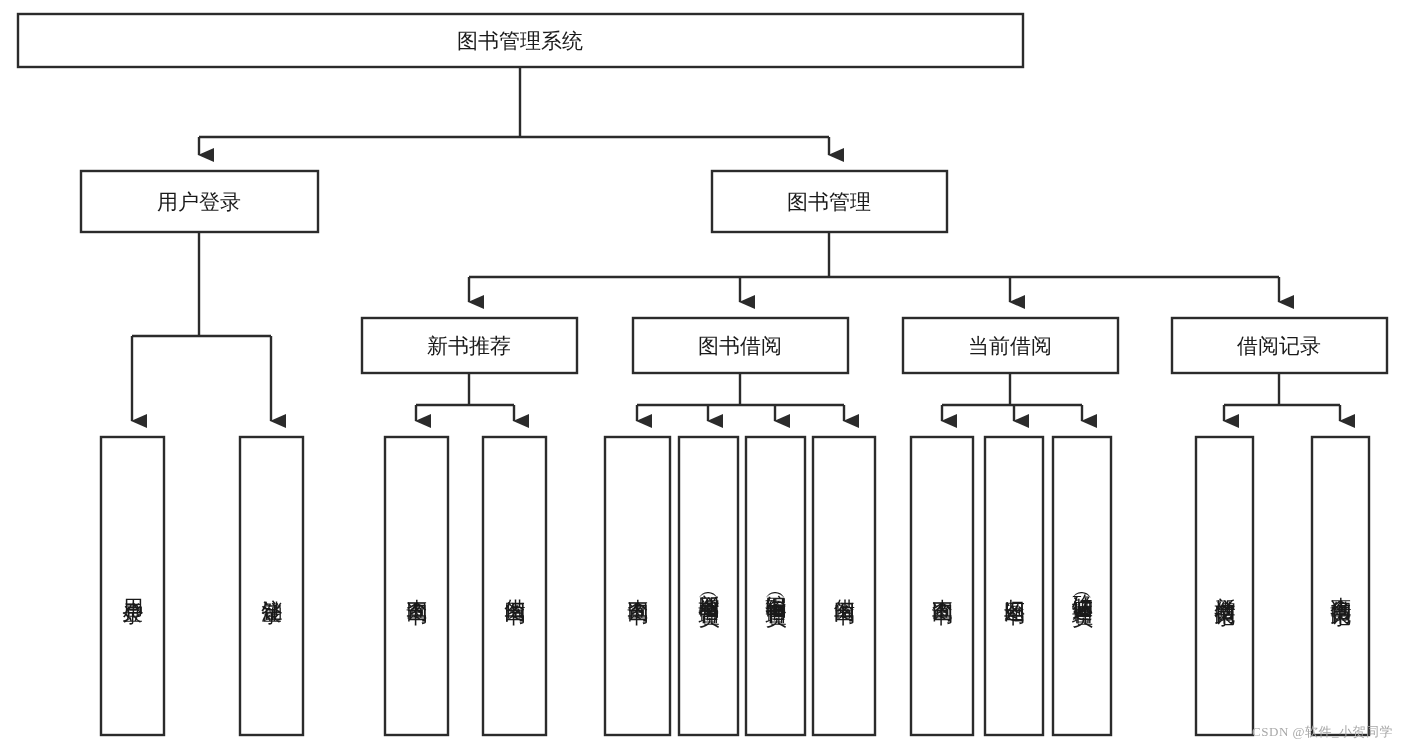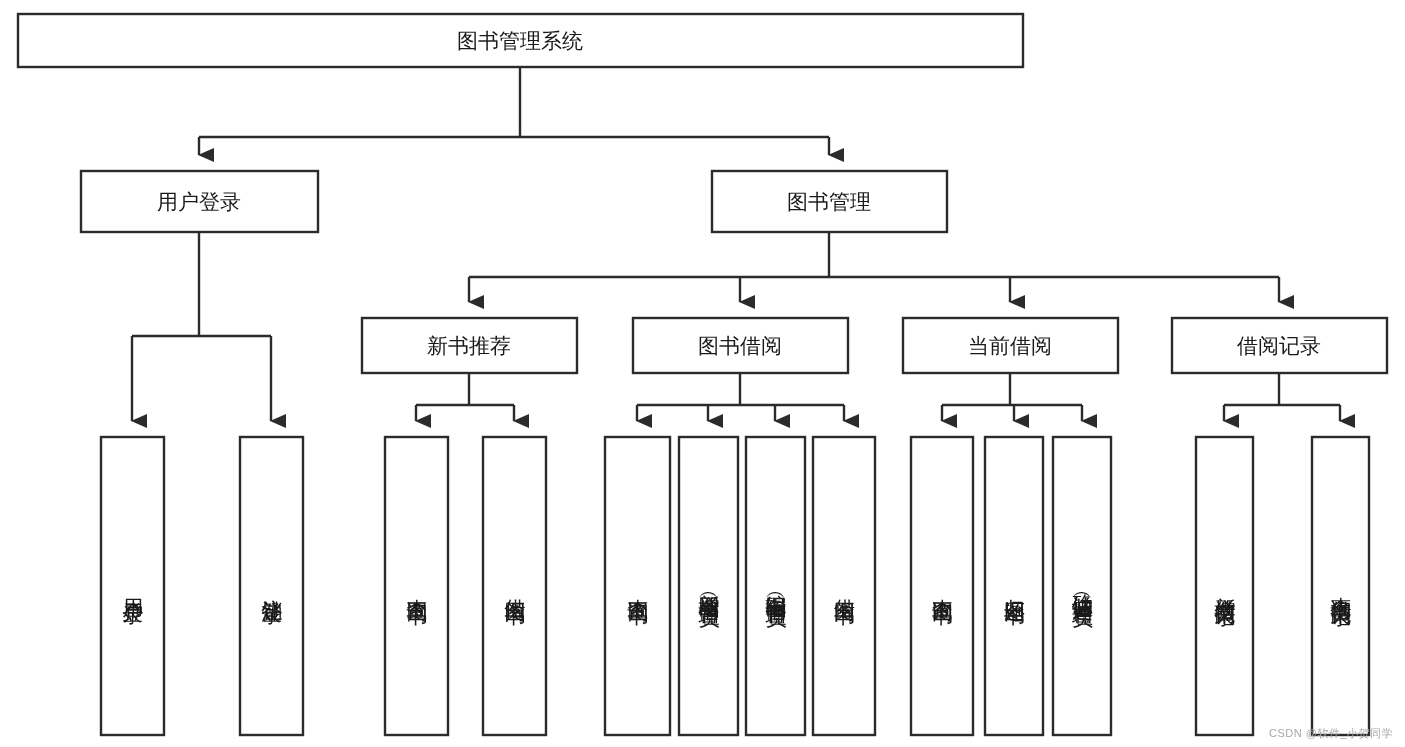--- a/index.html
+++ b/index.html
@@ -65,22 +65,22 @@
     line-height: 1.18;
     letter-spacing: 2px;
     color: #1a1a1a;
     white-space: nowrap;
     text-align: center;
   }
   .watermark {
     position: absolute;
     right: 12px;
     bottom: 6px;
-    font-family: Liberation Sans, sans-serif;
-    font-size: 11px;
+    font-family: Liberation Serif, serif;
+    font-size: 13px;
     color: #a8a8a8;
     letter-spacing: 0.5px;
     white-space: nowrap;
     margin-top: 32px;
   }
 </style>
 </head>
 <body>
 
 <div id="diagram-root">

